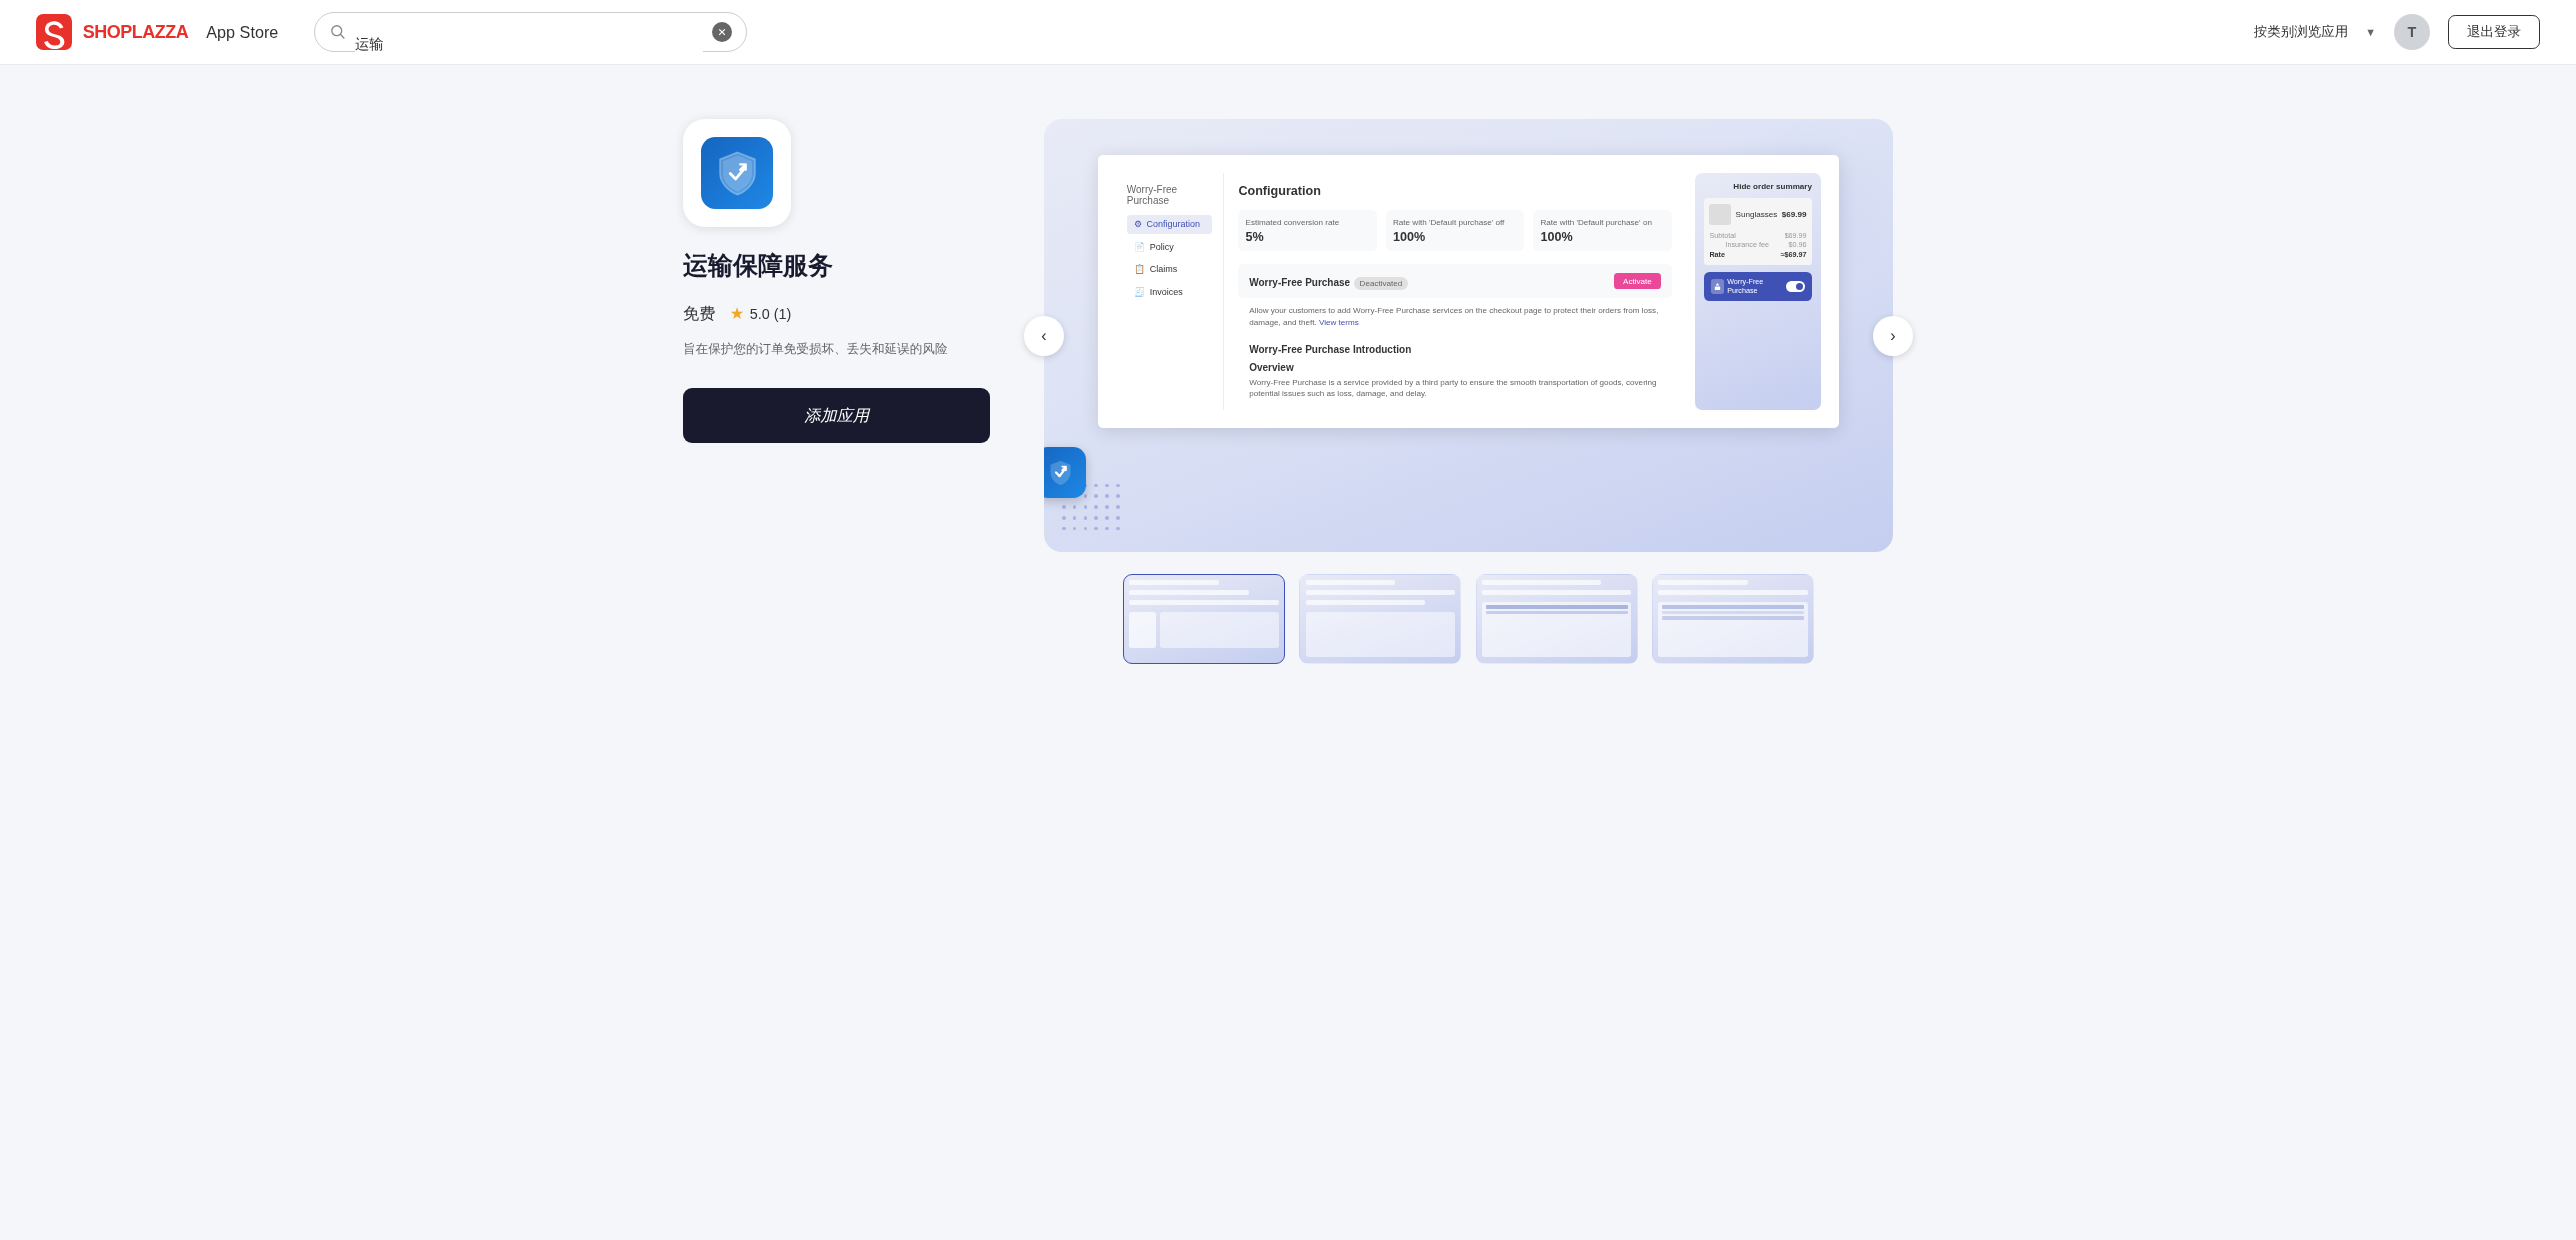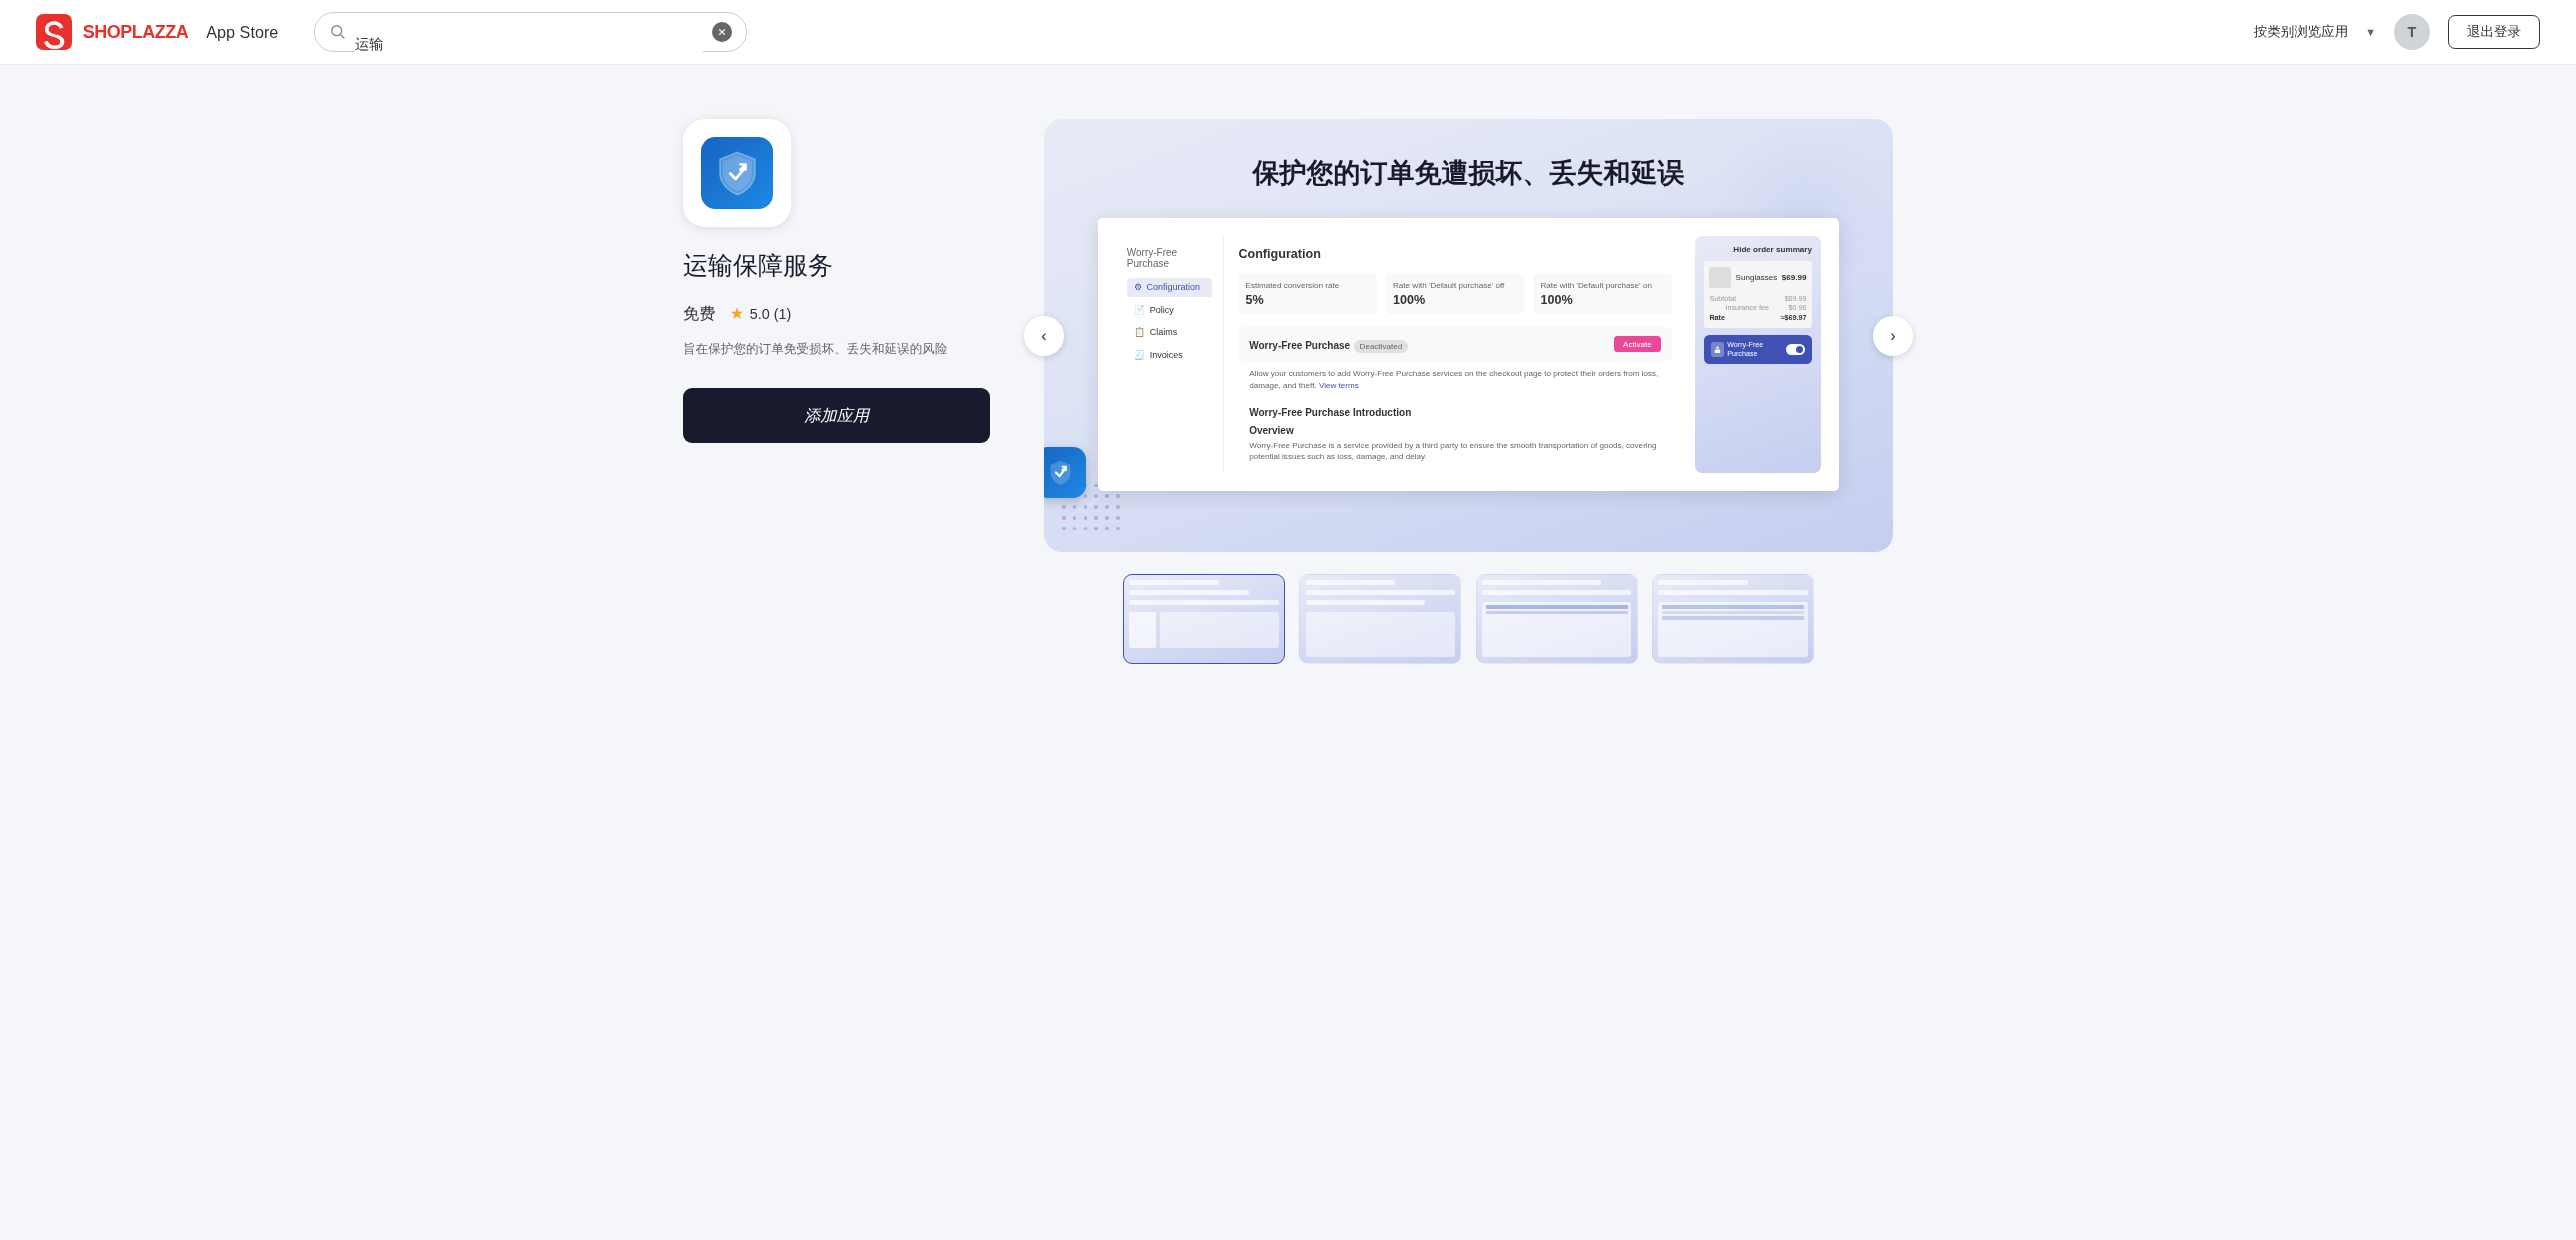--- a/index.html
+++ b/index.html
@@ -141,21 +141,21 @@
       width: 72px;
       height: 72px;
       background: linear-gradient(135deg, #1565c0, #1e88e5);
       border-radius: 14.4px;
       display: flex;
       align-items: center;
       justify-content: center;
     }
     .app-title {
       font-size: 25px;
-      font-weight: 400;
+      font-weight: 700;
       color: #1a1a2e;
       margin-bottom: 21.7px;
       line-height: 1.3;
     }
     .price-rating-row {
       display: flex;
       align-items: center;
       gap: 14.4px;
       margin-bottom: 14.4px;
     }
@@ -593,21 +593,20 @@
             <div class="dot"></div>
             <div class="dot"></div>
           <div class="dot"></div>
             <div class="dot"></div>
             <div class="dot"></div>
             <div class="dot"></div>
             <div class="dot"></div>
             <div class="dot"></div>
         </div>
 
-        <h2 class="showcase-title">保护您的订单免遭损坏、丢失和延误</h2>
 
         <div class="showcase-preview">
 
           <div class="preview-sidebar">
             <div class="preview-sidebar-title">Worry-Free Purchase</div>
             <div class="preview-sidebar-item active">
               <span>⚙</span> Configuration
             </div>
             <div class="preview-sidebar-item">
               <span>📄</span> Policy

